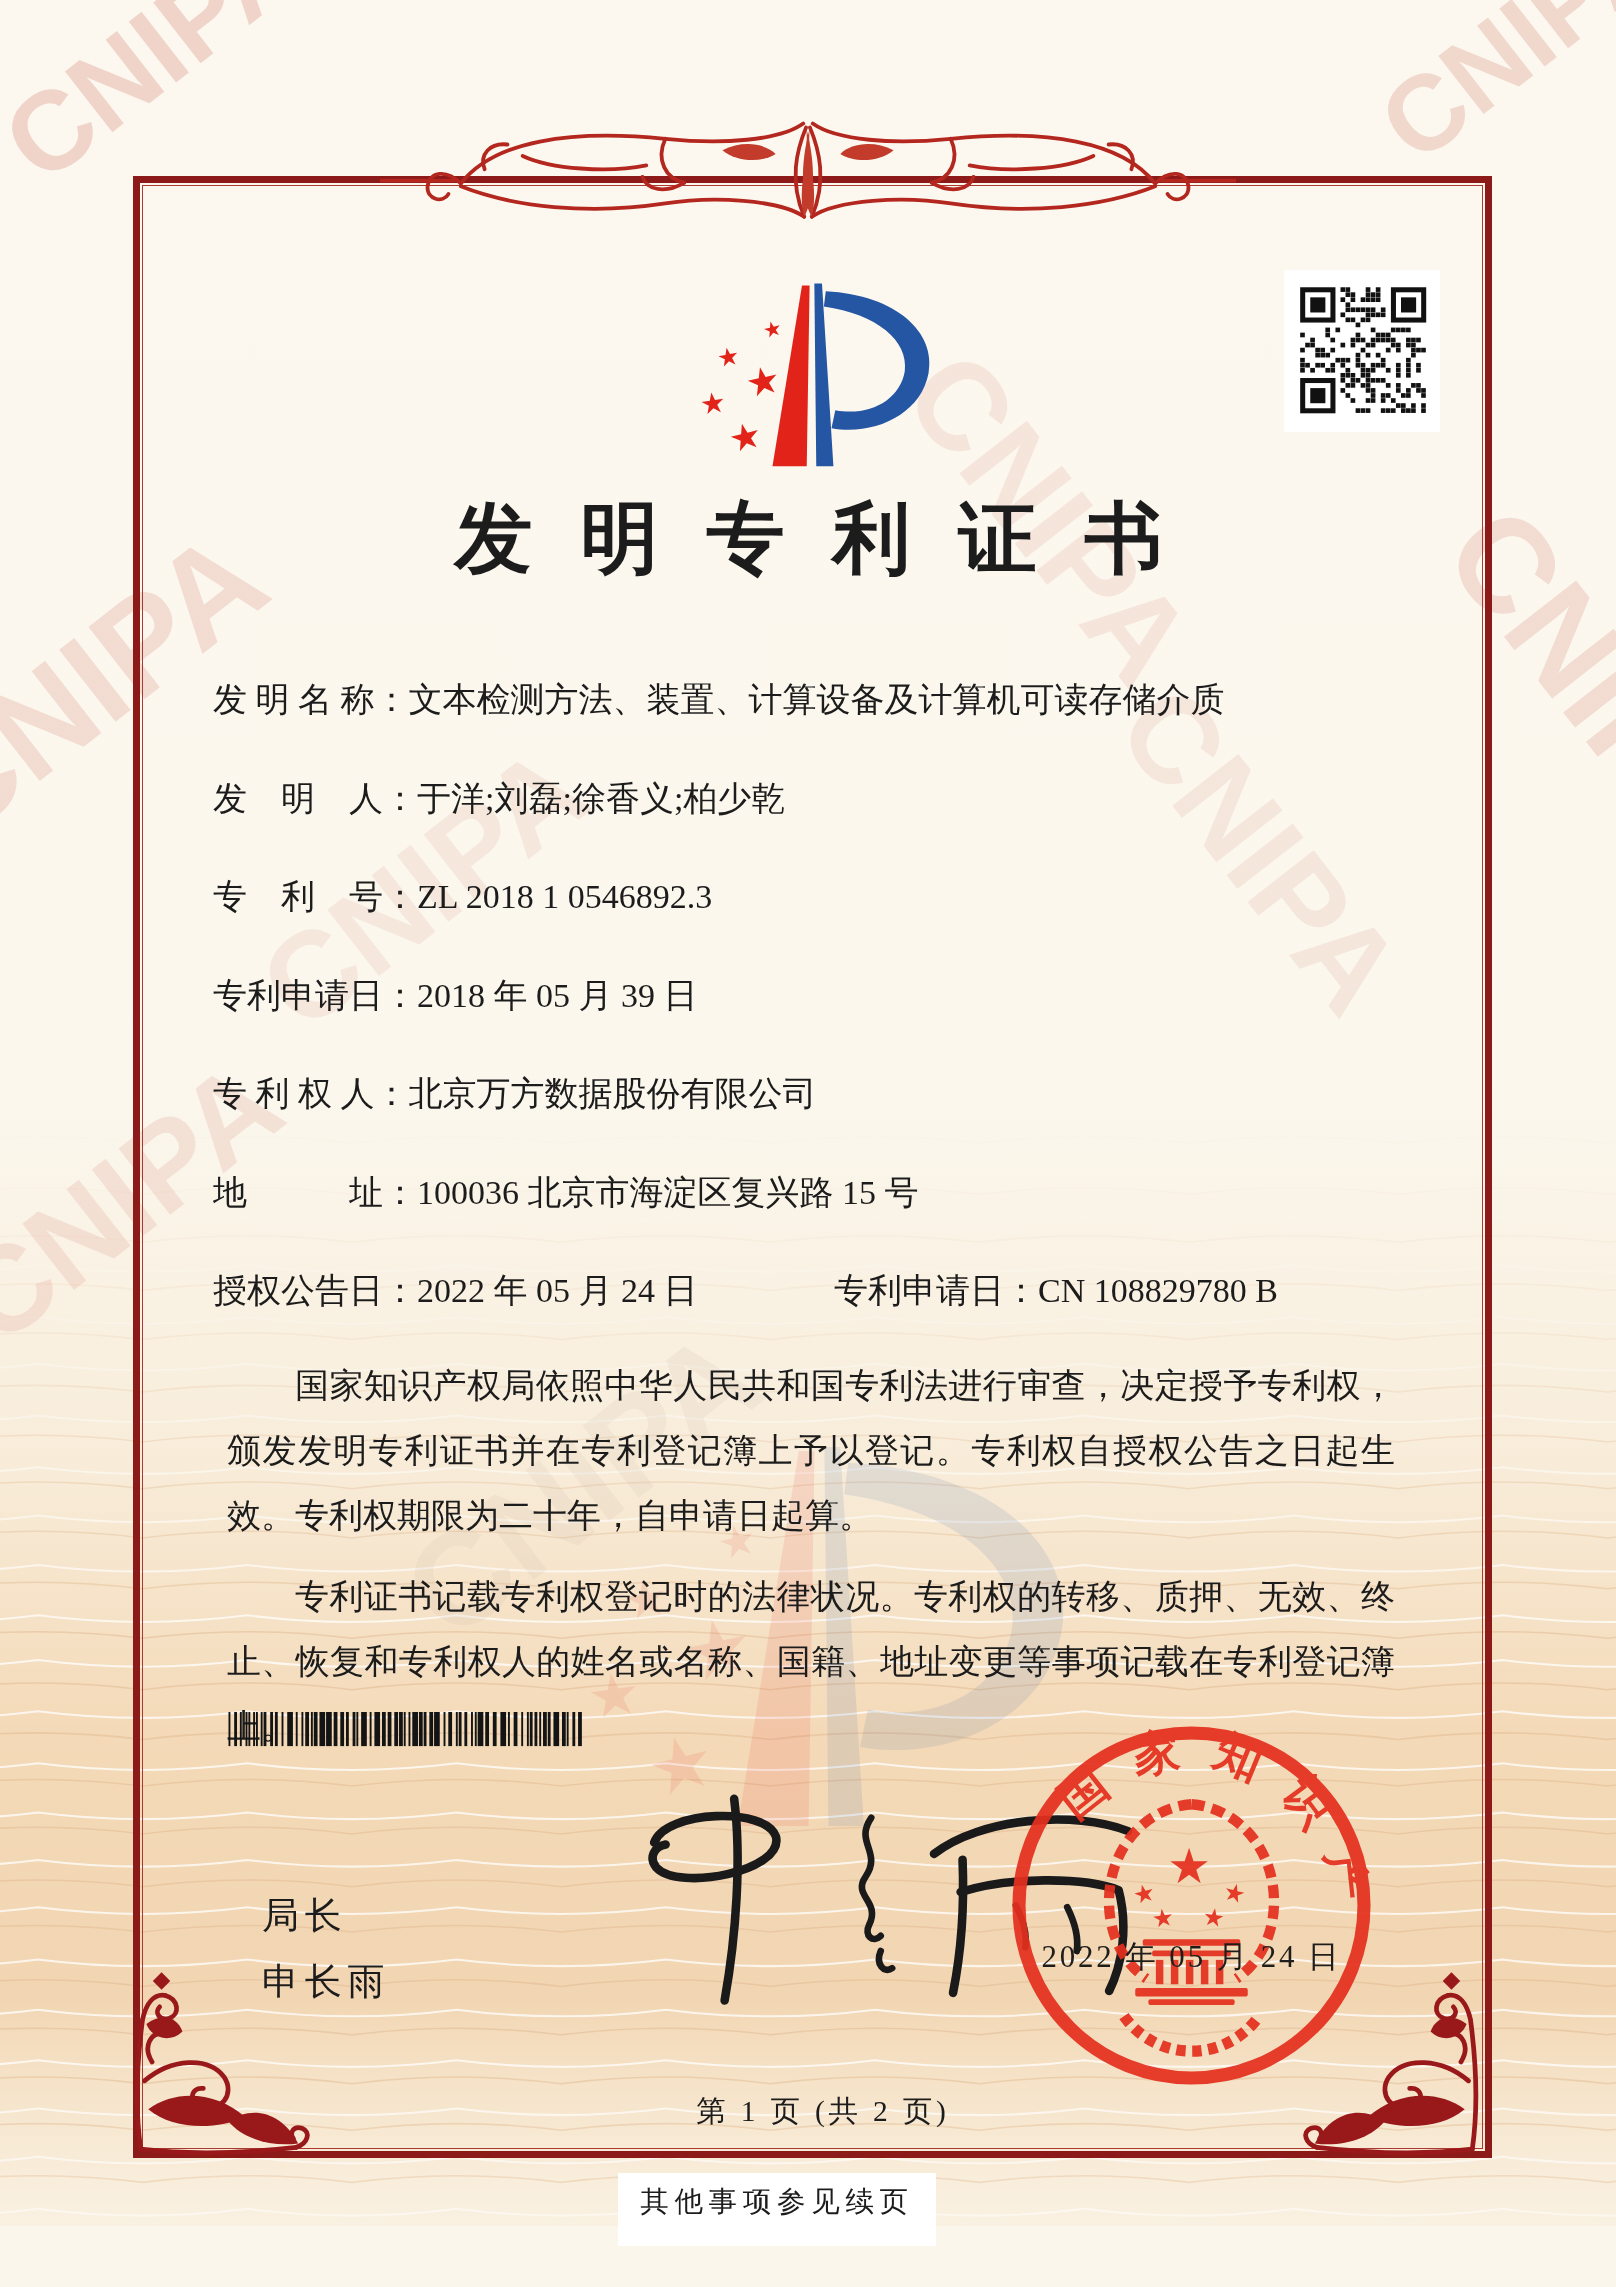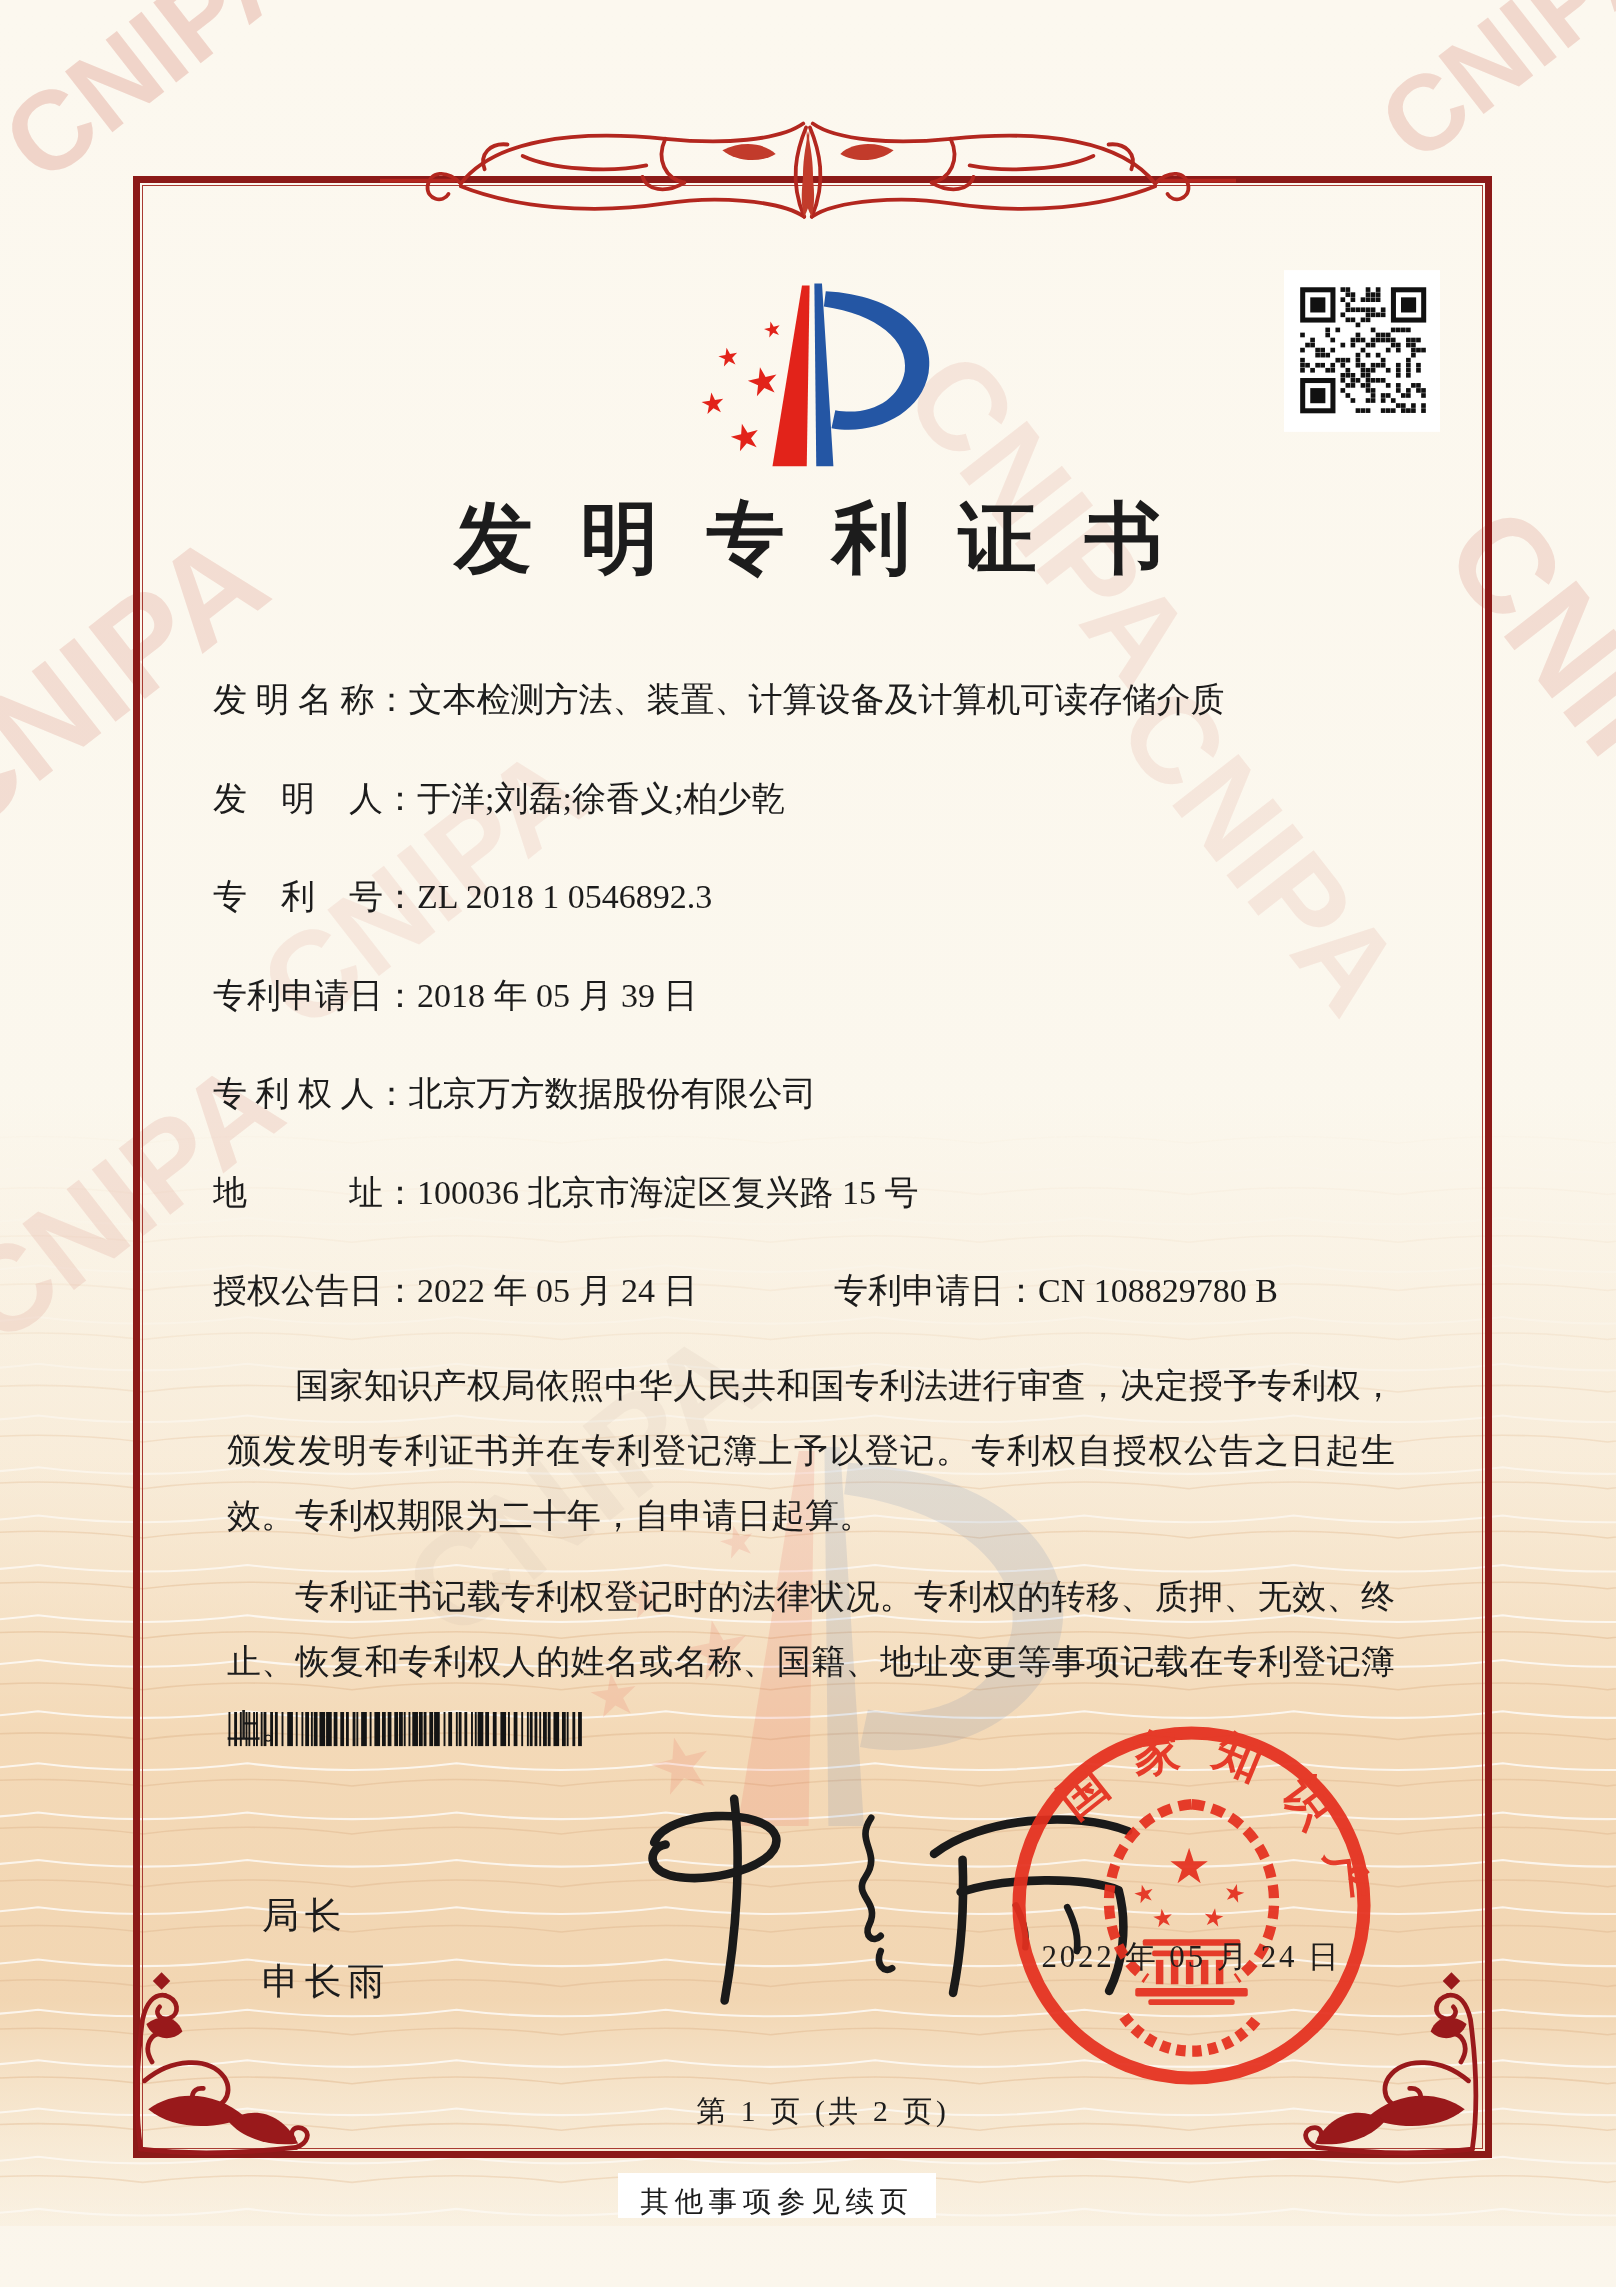--- a/index.html
+++ b/index.html
@@ -17,21 +17,21 @@
   .title{left:0;right:0;top:487px;text-align:center;font-size:78px;font-weight:700;
          letter-spacing:48px;padding-left:48px;}
   .field{left:213px;font-size:34px;white-space:nowrap;}
   .field .lab{display:inline-block;}
   .paras{left:211px;top:1337px;width:1200px;font-size:34px;line-height:65px;
          text-align:justify;}
   .paras p{margin:16px;text-indent:2em;}
   .signer{left:262px;font-size:37px;font-weight:400;
           font-family:"Liberation Sans","DejaVu Sans",sans-serif;letter-spacing:5.7px;}
   .page-info{left:0;right:0;top:2092px;text-align:center;font-size:29.5px;letter-spacing:3.8px;padding-left:29px;}
-  .strip{left:618px;top:2173px;width:318px;height:45px;background:#ffffff;
+  .strip{left:618px;top:2173px;width:318px;height:73px;background:#ffffff;
          text-align:center;line-height:57px;font-size:28.5px;letter-spacing:5.7px;}
 </style>
 </head>
 <body>
 
 <div class="page">
 
   <svg class="abs" style="left:0;top:1094px;" width="1617" height="1132" viewBox="0 0 1700 1190">
     <defs>
       <linearGradient id="pg" x1="0" y1="0" x2="0" y2="1">

